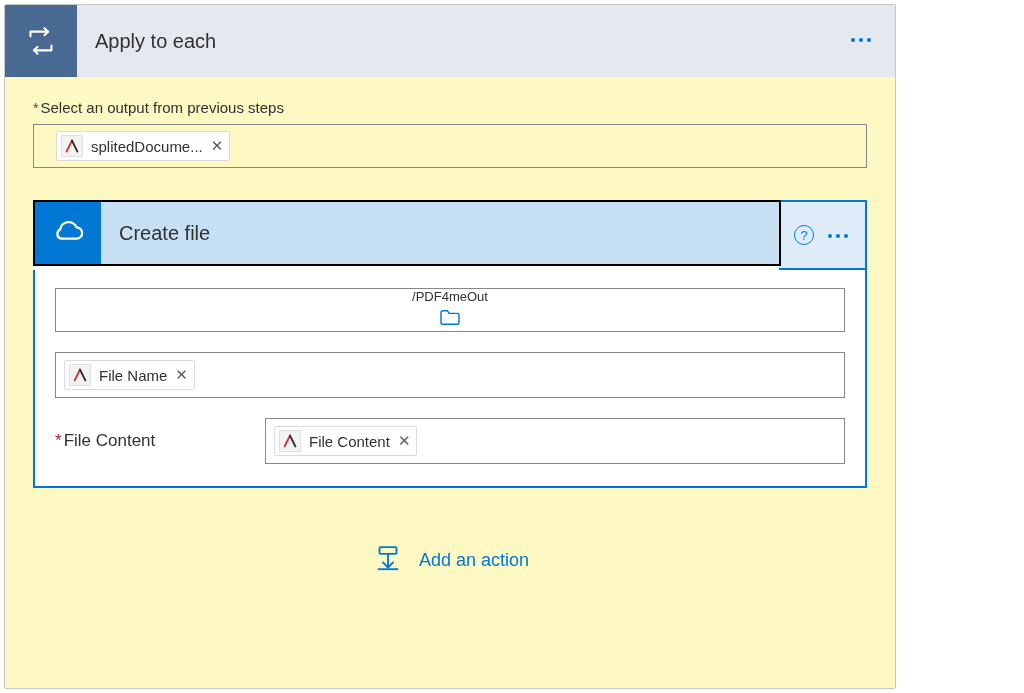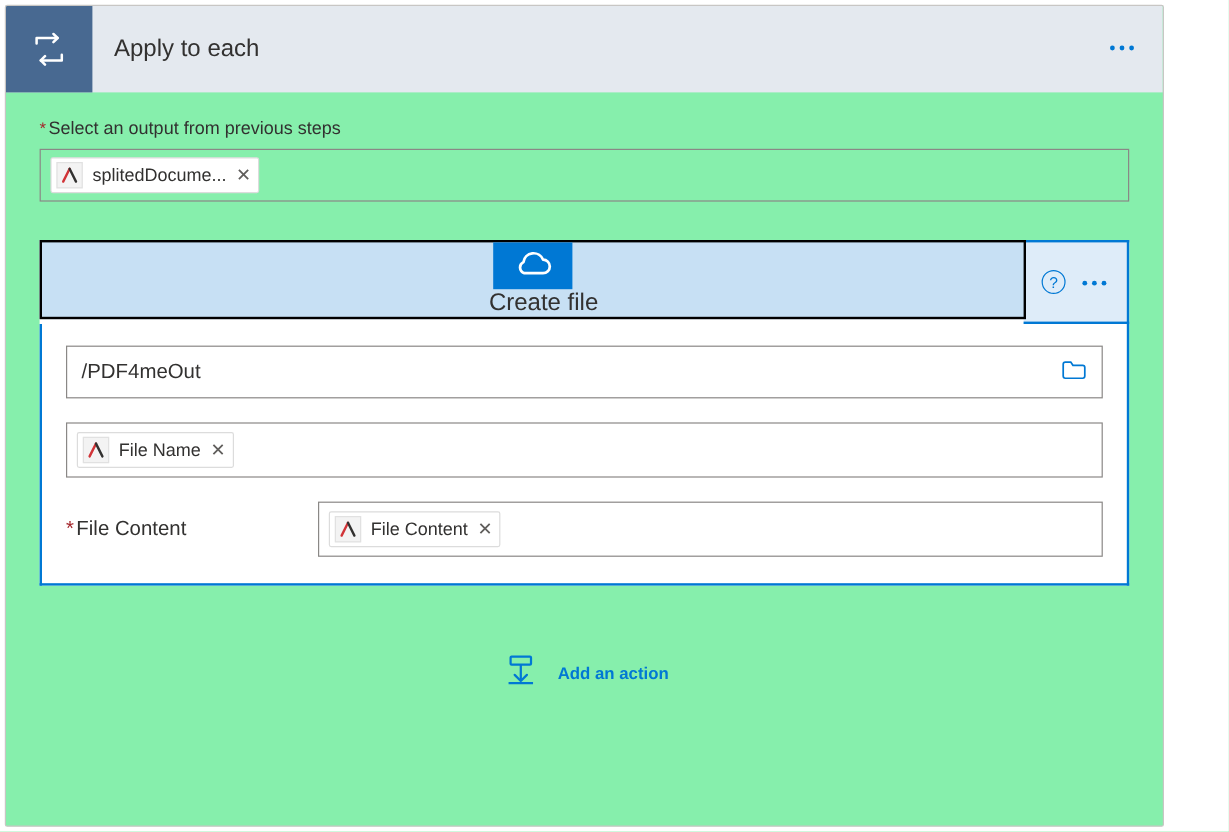--- a/index.html
+++ b/index.html
@@ -6,23 +6,23 @@
   body {
     margin: 0;
     font-family: "Segoe UI", -apple-system, sans-serif;
     font-size: 14px;
     color: #323130;
     background: #fff;
     padding: 4px;
   }
   .outer {
     border: 1px solid #c8c6c4;
-    width: 966px;
+    width: 892px;
     height: 685px;
-    background: #86efac;
+    background: #fef9c3;
     overflow: hidden;
     border-radius: 2px;
   }
   .header {
     height: 72px;
     background: #e4e9ef;
     display: flex;
     align-items: center;
     position: relative;
   }
@@ -60,21 +60,21 @@
   }
   .field-label {
     font-size: 15px;
     color: #323130;
     display: inline-block;
   }
   .req { color: #a4262c; margin-right: 2px; }
   .token-input-outer {
     margin-top: 8px;
     border: 1px solid #8a8886;
-    padding: 6px 8px;
+    padding: 6px 22px;
     display: flex;
     align-items: center;
     min-height: 44px;
   }
   .token {
     display: inline-flex;
     align-items: center;
     background: #fff;
     border: 1px solid #dcdcdc;
     border-radius: 2px;
@@ -104,21 +104,20 @@
     border: 2px solid #0078d4;
     background: #fff;
   }
   .inner-header-wrap {
     border: 2px solid #000;
     display: flex;
     align-items: center;
     height: 66px;
     background: #c7e0f4;
     position: relative;
-    flex-direction: column;
   }
   .inner-header-icon {
     width: 66px;
     height: 62px;
     background: #0078d4;
     display: flex;
     align-items: center;
     justify-content: center;
     color: #fff;
   }
@@ -167,25 +166,26 @@
     color: #323130;
   }
   .form-input-col {
     flex: 1;
   }
   .text-input {
     width: 100%;
     border: 1px solid #8a8886;
     height: 44px;
     padding: 0 12px;
-    font-size: 17px;
+    font-size: 13px;
     display: flex;
     align-items: center;
     justify-content: flex-end;
     color: #323130;
+    flex-direction: column;
   }
   .text-input-text {
     flex: 1;
   }
   .folder-btn {
     color: #0078d4;
     cursor: pointer;
     font-size: 18px;
   }
   .token-row {
@@ -198,22 +198,21 @@
   .add-action-row {
     display: flex;
     align-items: center;
     justify-content: center;
     margin-top: 54px;
     gap: 14px;
     cursor: pointer;
   }
   .add-action-text {
     color: #0078d4;
-    font-size: 14px;
-    font-weight: bold;
+    font-size: 18px;
   }
 </style>
 </head>
 <body>
 
 <div class="outer">
 
   <div class="header">
     <div class="header-icon-box">
       <svg width="28" height="28" viewBox="0 0 24 24" fill="none" stroke="white" stroke-width="1.8">

